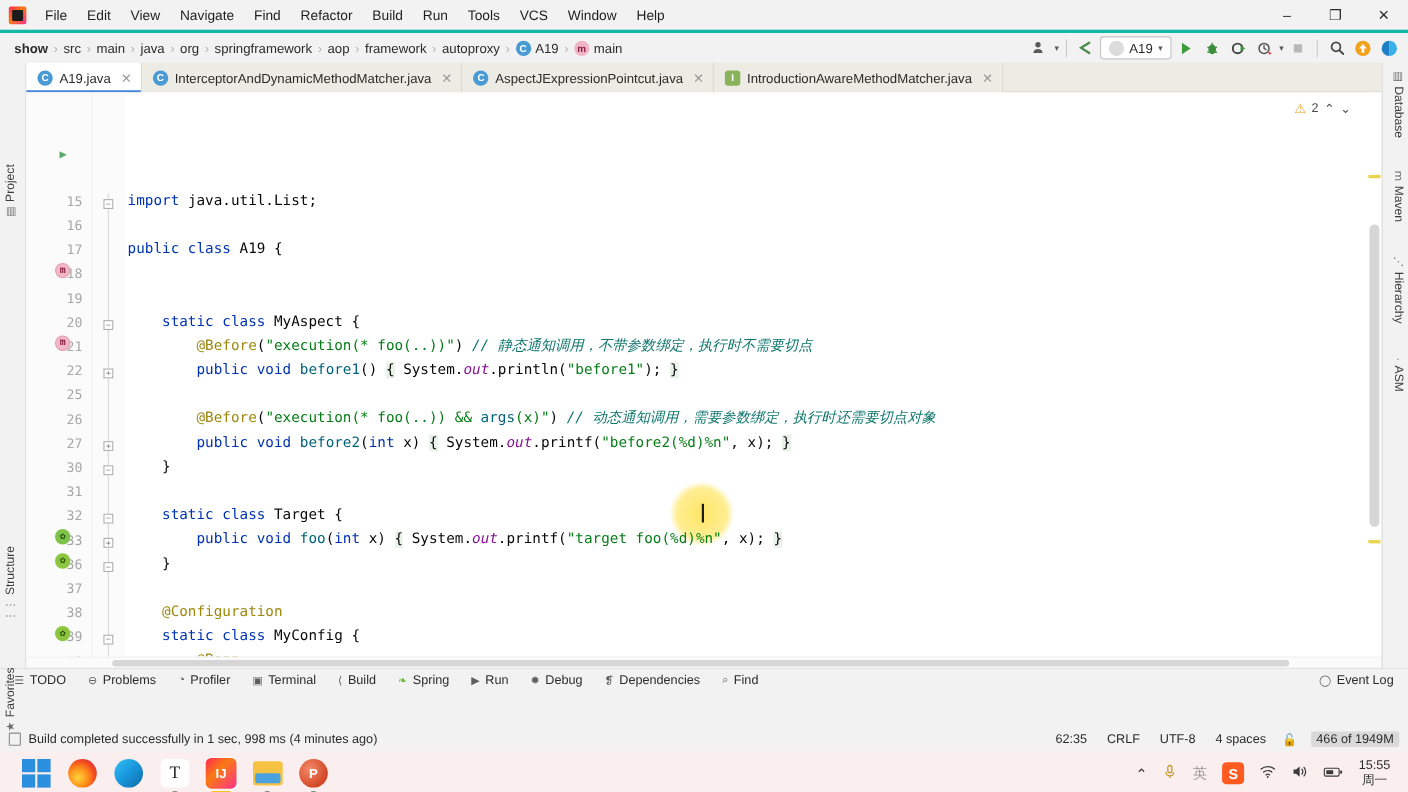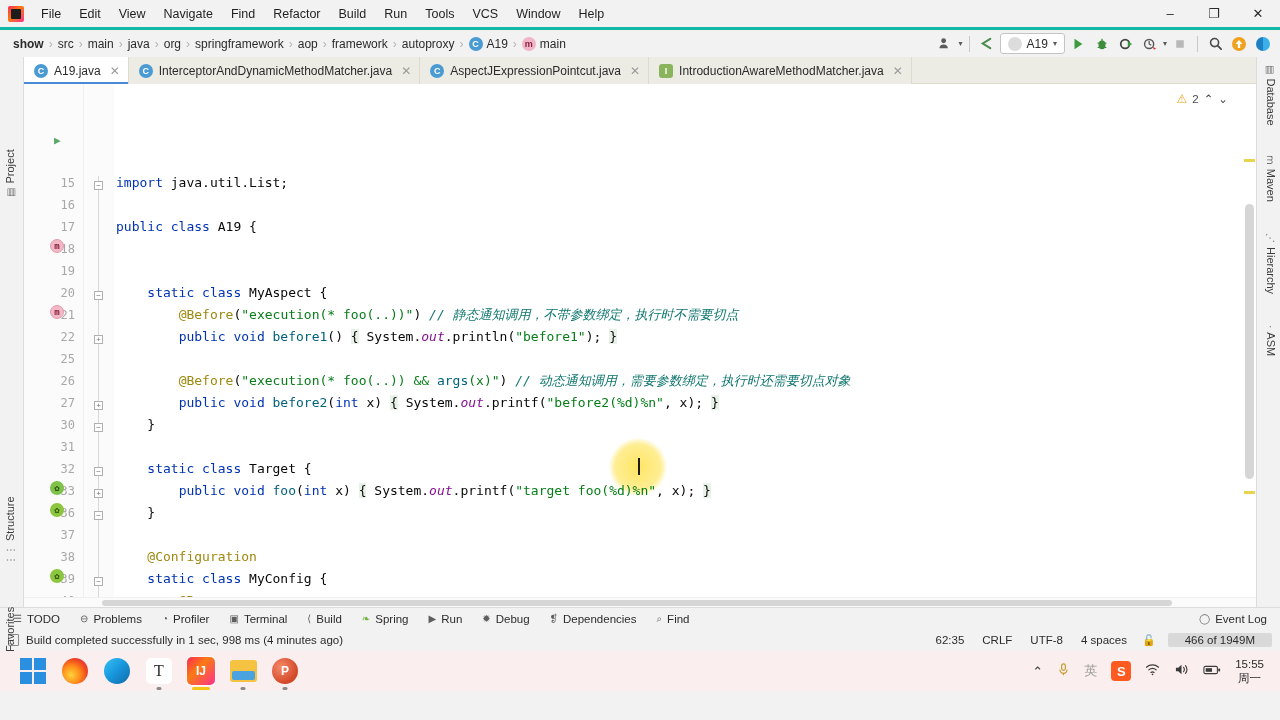--- a/index.html
+++ b/index.html
@@ -177,26 +177,26 @@
     gap: 14px; padding: 0 10px; font-size: 11.5px; color: #2b2b2b;
     border-top: 1px solid #dcdcdc;
   }
   .tw { display: flex; align-items: center; gap: 5px; padding: 1px 3px; }
   .twicon { font-size: 10px; color: #5e5e5e; }
   .tw-right { margin-left: auto; display: flex; align-items: center; gap: 14px; }
 
   
   .statusbar {
     height: 22px; background: #f2f2f2; display: flex; align-items: center;
-    padding: 0 8px; font-size: 11.5px; color: #2b2b2b;
+    padding: 0 8px; font-size: 11.5px; color: #2b2b2b; margin-top: 32px;
   }
   .sb-left { display: flex; align-items: center; gap: 7px; }
   .sb-right { margin-left: auto; display: flex; align-items: center; gap: 12px; }
   .sb-item { padding: 1px 3px; }
-  .mem { background: #d9d9d9; padding: 1px 17px; border-radius: 2px; }
+  .mem { background: #d9d9d9; padding: 1px 5px; border-radius: 2px; }
   .doc-glyph {
     width: 11px; height: 12px; border: 1px solid #8a8a8a; border-radius: 1px; display: inline-block;
   }
   .lock-glyph { font-size: 11px; color: #6b6b6b; }
 
   
   .taskbar {
     height: 40px; background: #fbeeee; display: flex; align-items: center;
     position: relative;
   }

